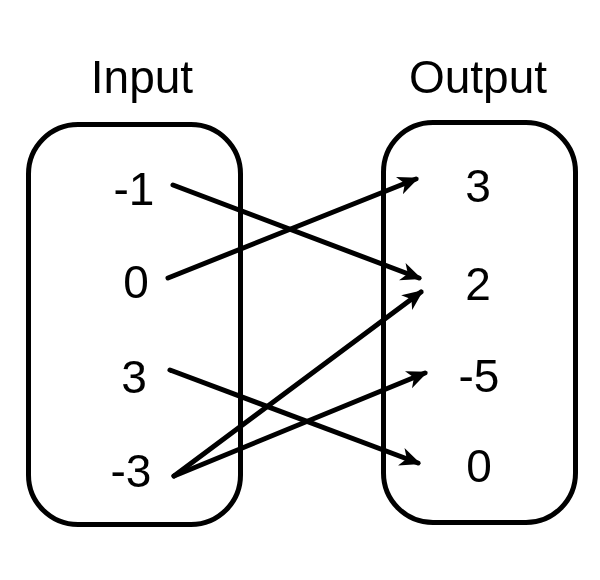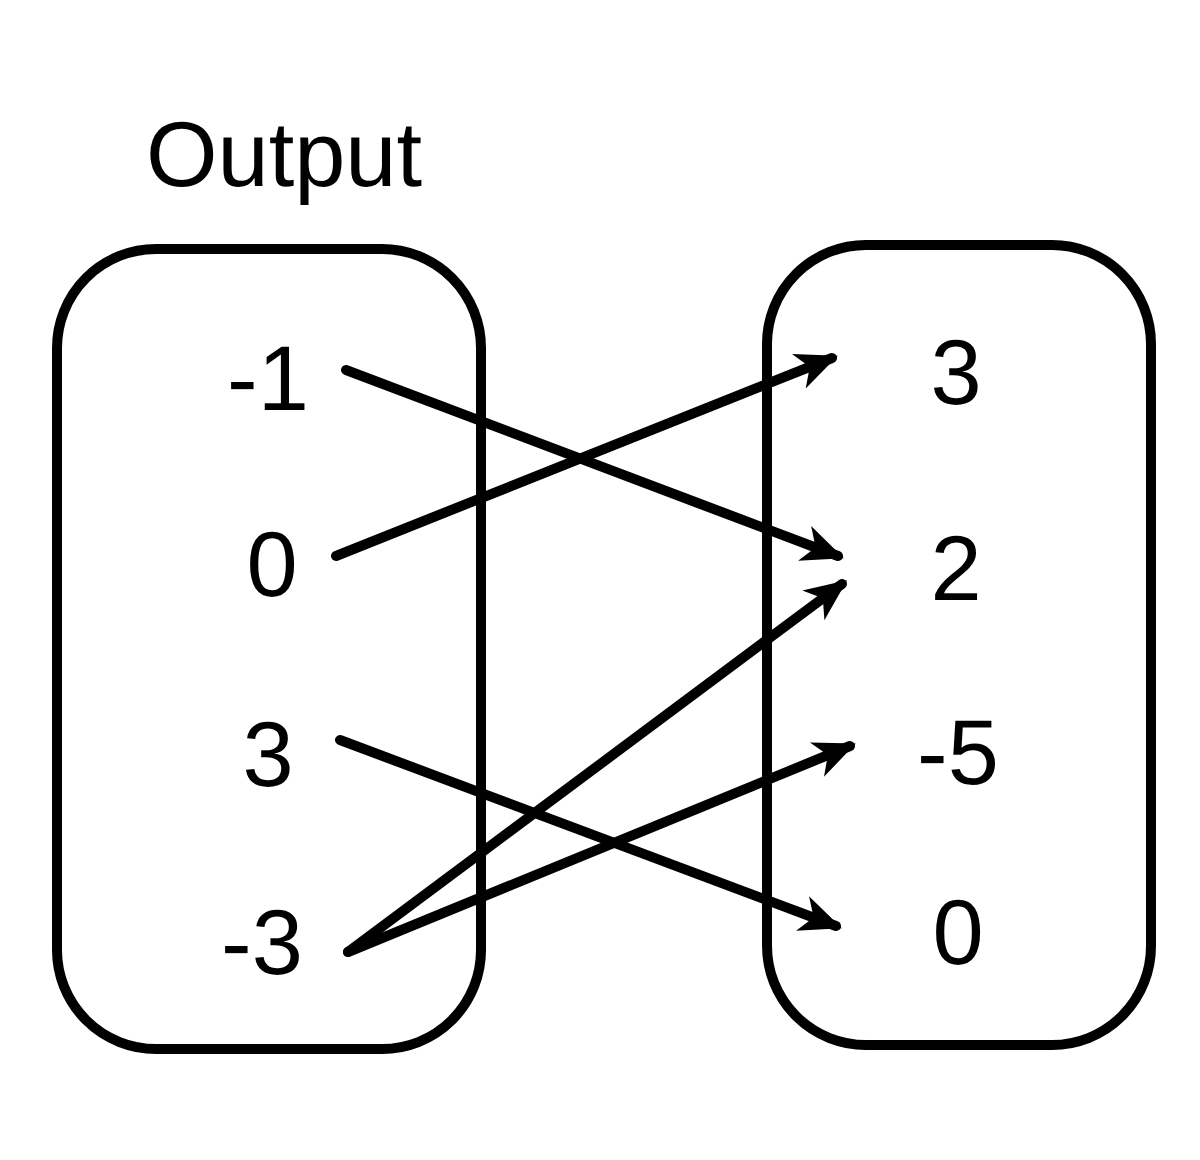--- a/index.html
+++ b/index.html
@@ -49,21 +49,22 @@
     stroke-width: 5;
     stroke-linecap: round;
   }
   svg.arrow-layer marker path { fill: #000000; }
 </style>
 </head>
 <body>
 
 <div class="stage">
 
-  <div class="title left">Output</div>
+  <div class="title left">Input</div>
+  <div class="title right">Output</div>
 
   <div class="oval input-oval"></div>
   <div class="oval output-oval"></div>
 
   <div class="val" style="left:134px; top:189px;">-1</div>
   <div class="val" style="left:136px; top:282px;">0</div>
   <div class="val" style="left:134px; top:377px;">3</div>
   <div class="val" style="left:131px; top:471px;">-3</div>
 
   <div class="val" style="left:478px; top:186px;">3</div>

